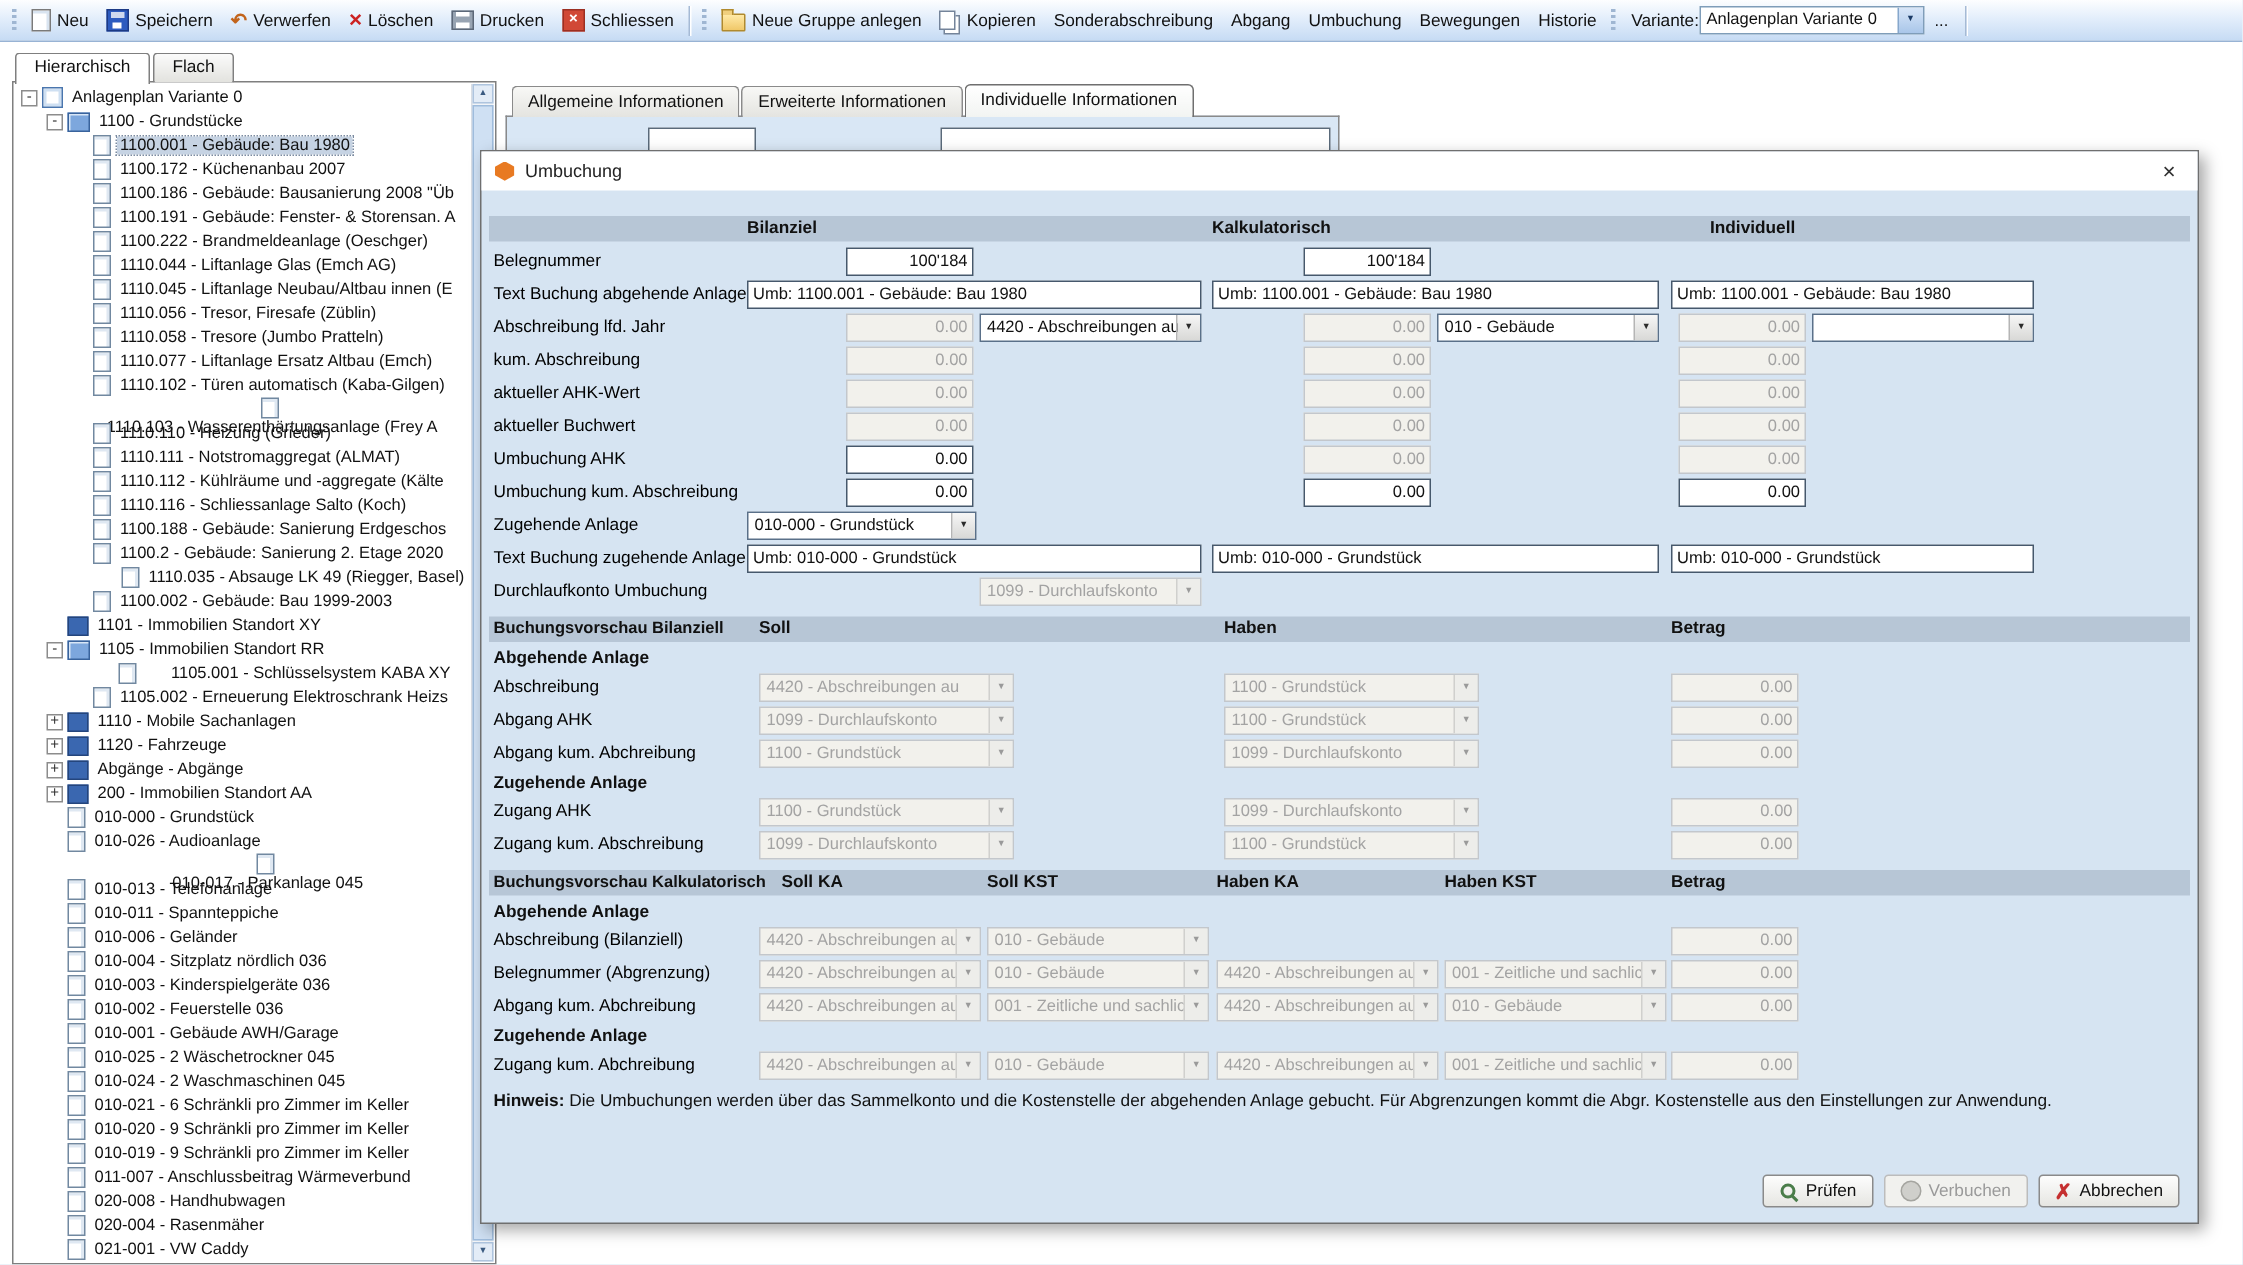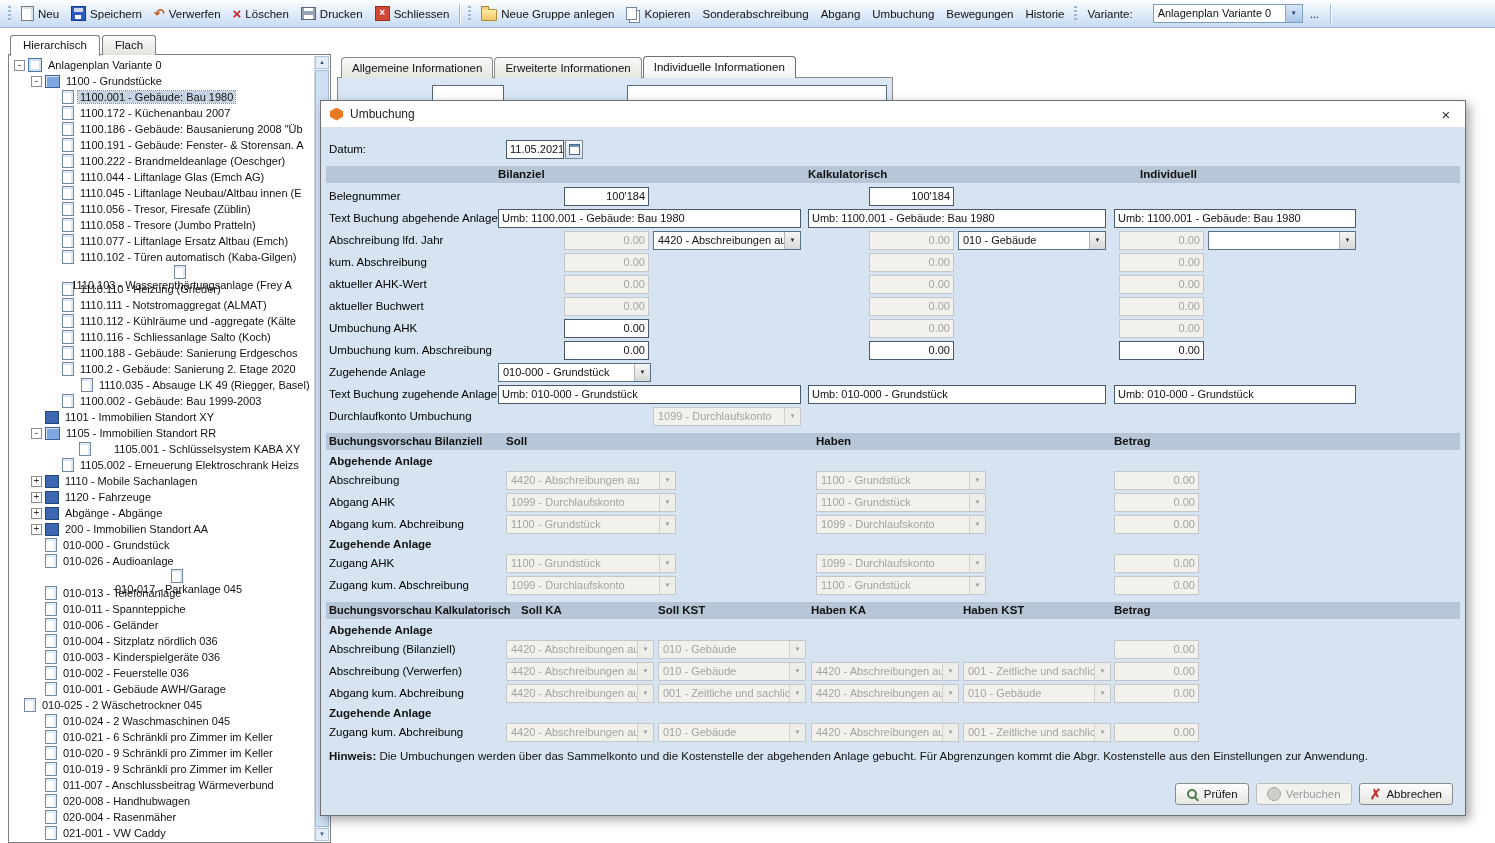--- a/index.html
+++ b/index.html
@@ -23,21 +23,21 @@
   .i-loeschen{color:#cc2222;font-weight:bold;font-size:15px;line-height:13px;}
   .i-drucken{width:13px;height:11px;border:1px solid #5c6878;
     background:linear-gradient(#fff,#fff) 2px 0/9px 3px no-repeat,
                linear-gradient(#fff,#fff) 2px 7px/9px 4px no-repeat,#98a4b2;}
   .i-schliessen{width:13px;height:13px;background:#d14836;border:1px solid #9c2f22;color:#fff;
     font-size:10px;line-height:12px;text-align:center;font-weight:bold;}
   .i-gruppe{width:14px;height:10px;background:linear-gradient(#ffe9a6,#f0c869);border:1px solid #b08a2e;border-radius:1px;margin-top:3px;}
   .i-gruppe::before{content:"";position:absolute;left:-1px;top:-4px;width:6px;height:3px;background:#f0cf7e;border:1px solid #b08a2e;border-bottom:none;}
   .i-kopieren{width:9px;height:11px;background:#fff;border:1px solid #74849a;margin-right:3px;
     box-shadow:3px 3px 0 -1px #fff,3px 3px 0 0 #74849a;}
-  .tlabel{padding:0 20px 0 6px;white-space:nowrap;}
+  .tlabel{padding:0 0 0 6px;white-space:nowrap;}
   .tcombo{position:relative;width:150px;height:19px;box-sizing:border-box;background:#fff;border:1px solid #7f9db9;
     font-size:11px;line-height:17px;padding:0 18px 0 4px;white-space:nowrap;overflow:hidden;}
   .tcombo .arr{position:absolute;right:0;top:0;bottom:0;width:16px;display:flex;align-items:center;justify-content:center;
     background:linear-gradient(#d8e6f8,#a9c6e9);border-left:1px solid #86a7cc;color:#1a3a66;font-size:6px;}
   .more-btn{padding:2px 7px;font-size:11px;white-space:nowrap;}
 
   
   .side-tabs{position:absolute;left:10px;top:35px;display:flex;gap:2px;z-index:3;}
   .stab{height:19px;line-height:19px;padding:0 12px;font-size:11.5px;border:1px solid #7f7f7f;border-bottom:none;
     border-radius:3px 3px 0 0;background:linear-gradient(#fbfbfb,#e2e2de);}
@@ -383,21 +383,21 @@
       <div class="trow" style="padding-left: 21px;">
         <span class="texp-sp"></span>
         <span class="ticon2 ticon-doc"></span>
         <span class="tlab">010-002 - Feuerstelle 036</span>
       </div>
       <div class="trow" style="padding-left: 21px;">
         <span class="texp-sp"></span>
         <span class="ticon2 ticon-doc"></span>
         <span class="tlab">010-001 - Gebäude AWH/Garage</span>
       </div>
-      <div class="trow" style="">
+      <div class="trow" style="padding-left: 21px;">
         <span class="texp-sp"></span>
         <span class="ticon2 ticon-doc"></span>
         <span class="tlab">010-025 - 2 Wäschetrockner 045</span>
       </div>
       <div class="trow" style="padding-left: 21px;">
         <span class="texp-sp"></span>
         <span class="ticon2 ticon-doc"></span>
         <span class="tlab">010-024 - 2 Waschmaschinen 045</span>
       </div>
       <div class="trow" style="padding-left: 21px;">
@@ -453,27 +453,20 @@
   <span class="bgbox bgbox2"></span>
 </div>
 
 <div class="dialog">
   <div class="dlg-title">
     <span class="dlg-icon"></span>
     <span class="dlg-title-text">Umbuchung</span>
     <span class="dlg-close">×</span>
   </div>
   <div class="dlg-content">
-    <div class="drow">
-      <span class="dlabel">Datum:</span>
-      <div class="tb datum-input">11.05.2021</div>
-      <div class="cal-btn">
-        <span class="calgrid"></span>
-      </div>
-    </div>
     <div class="colhdr">
       <span class="h-c0">Bilanziel</span>
       <span class="h-c1">Kalkulatorisch</span>
       <span class="h-c2">Individuell</span>
     </div>
     <div id="form-rows">
         <div class="drow">
           <span class="dlabel">Belegnummer</span>
           <div class="tb bil-num num">100'184</div>
           <div class="tb kal-num num">100'184</div>
@@ -588,21 +581,21 @@
           <span class="h-betrag">Betrag</span>
         </div>
         <div class="subhdr">Abgehende Anlage</div>
         <div class="drow">
           <span class="dlabel">Abschreibung (Bilanziell)</span>
           <div class="combo dis k-1"><span>4420 - Abschreibungen au</span><span class="arr">▼</span></div>
           <div class="combo dis k-2"><span>010 - Gebäude</span><span class="arr">▼</span></div>
           <div class="tb num dis s-betrag">0.00</div>
         </div>
         <div class="drow">
-          <span class="dlabel">Abschreibung (Verwerfen)</span>
+          <span class="dlabel">Belegnummer (Abgrenzung)</span>
           <div class="combo dis k-1"><span>4420 - Abschreibungen au</span><span class="arr">▼</span></div>
           <div class="combo dis k-2"><span>010 - Gebäude</span><span class="arr">▼</span></div>
           <div class="combo dis k-3"><span>4420 - Abschreibungen au</span><span class="arr">▼</span></div>
           <div class="combo dis k-4"><span>001 - Zeitliche und sachlic</span><span class="arr">▼</span></div>
           <div class="tb num dis s-betrag">0.00</div>
         </div>
         <div class="drow">
           <span class="dlabel">Abgang kum. Abchreibung</span>
           <div class="combo dis k-1"><span>4420 - Abschreibungen au</span><span class="arr">▼</span></div>
           <div class="combo dis k-2"><span>001 - Zeitliche und sachlic</span><span class="arr">▼</span></div>

